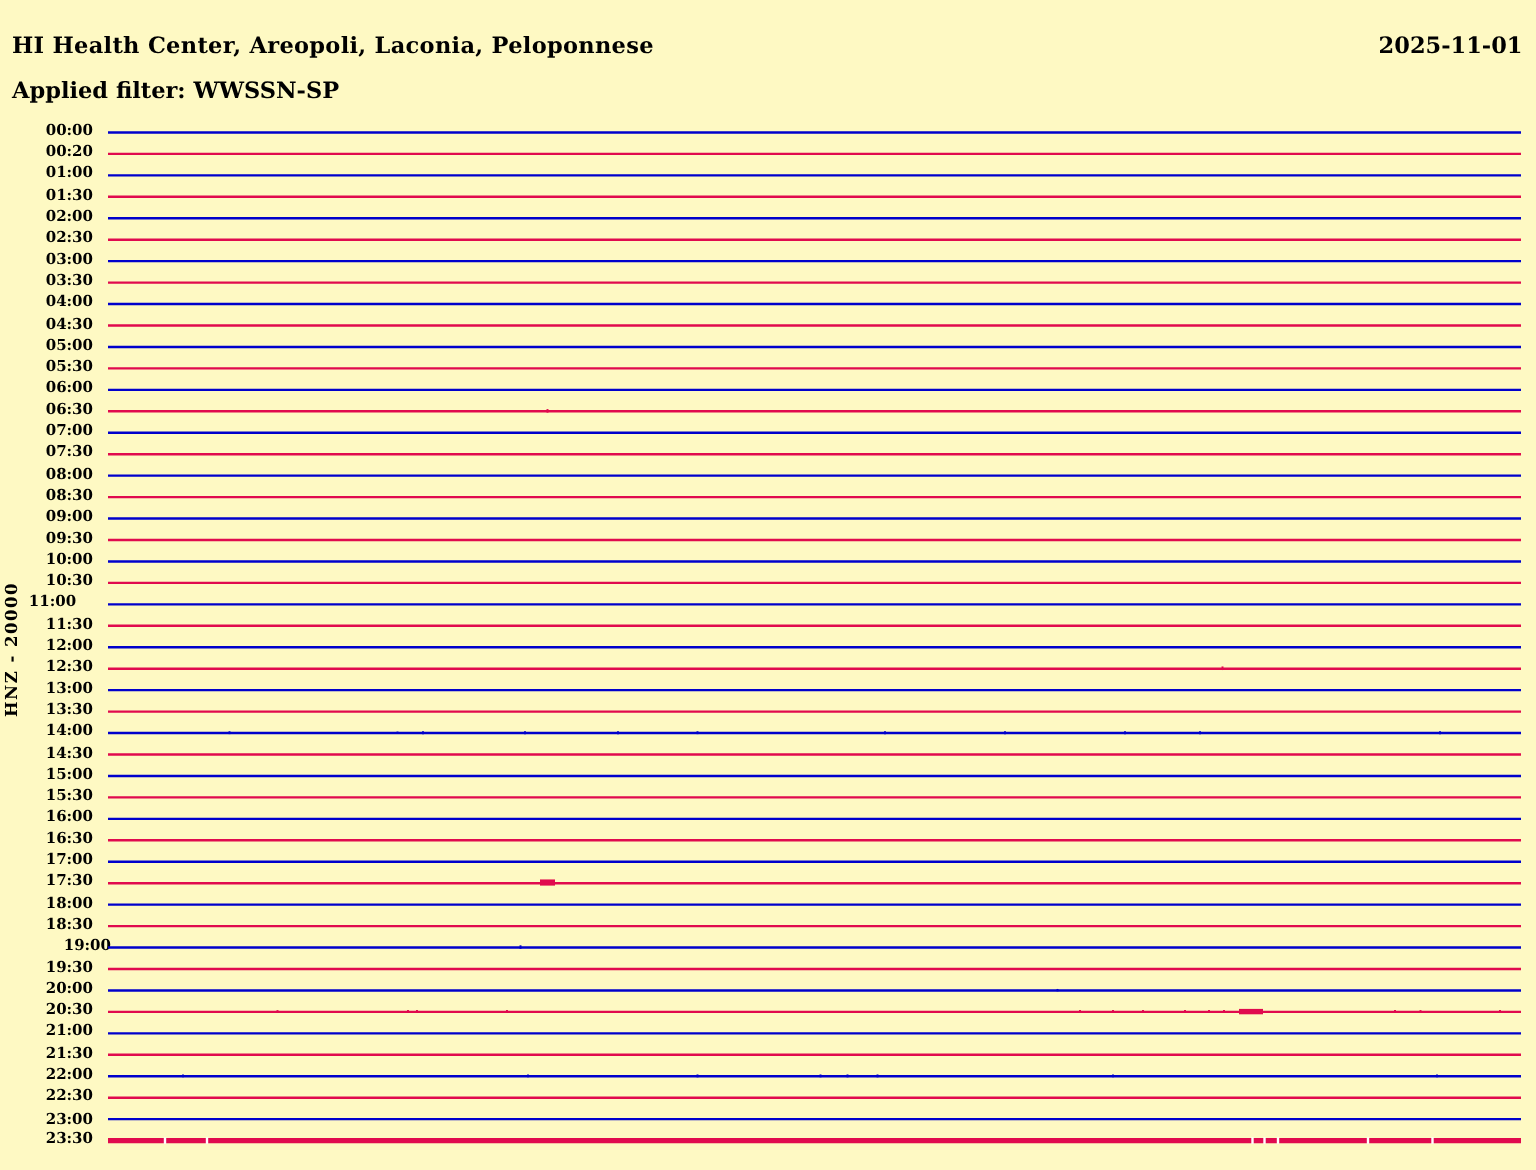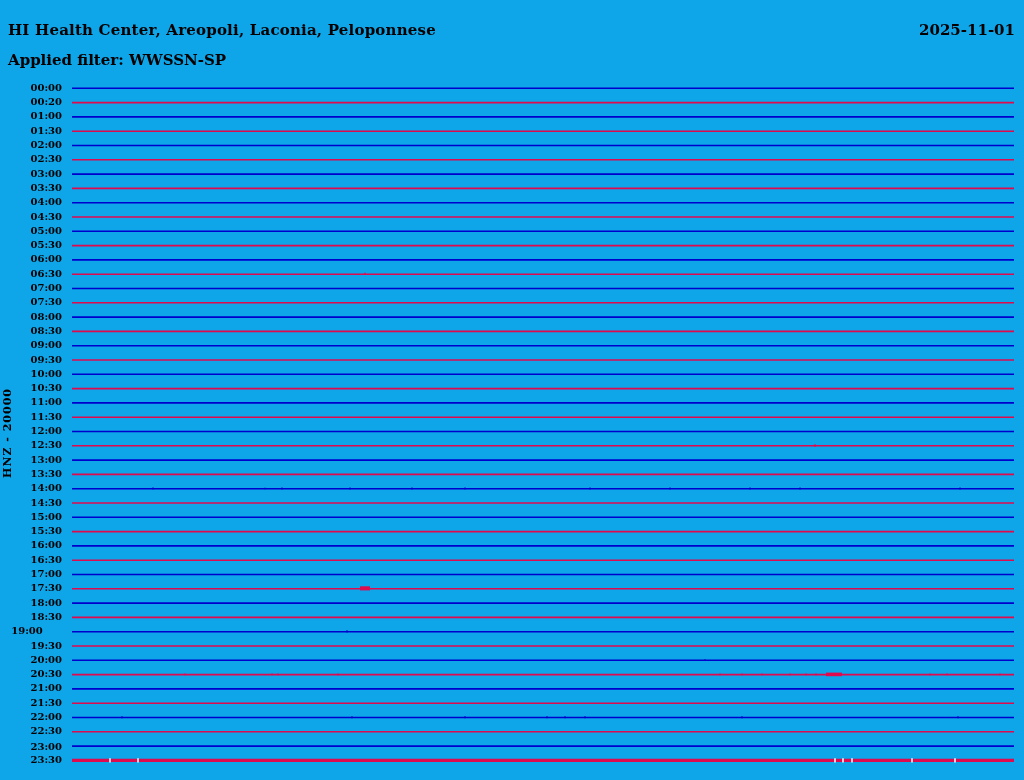--- a/index.html
+++ b/index.html
@@ -1,20 +1,20 @@
 <!DOCTYPE html>
 <html><head>
 <meta charset="utf-8">
 <style>
   html, body { margin: 0; padding: 0; background: #ffffff; }
   #screen {
     position: relative;
     width: 1024px;
     height: 780px;
-    background: #0ea5e9;
+    background: #fef9c3;
     overflow: hidden;
     font-family: "DejaVu Serif", "Liberation Serif", serif;
     color: #000000;
   }
   .hdr-title {
     position: absolute;
     left: 8px;
     top: 21px;
     font-size: 15px;
     font-weight: bold;
@@ -88,37 +88,37 @@
       <div class="time-label" style="left: 8px; top: 253.4px;">06:00</div>
       <div class="time-label" style="left: 8px; top: 267.7px;">06:30</div>
       <div class="time-label" style="left: 8px; top: 282px;">07:00</div>
       <div class="time-label" style="left: 8px; top: 296.3px;">07:30</div>
       <div class="time-label" style="left: 8px; top: 310.6px;">08:00</div>
       <div class="time-label" style="left: 8px; top: 324.9px;">08:30</div>
       <div class="time-label" style="left: 8px; top: 339.2px;">09:00</div>
       <div class="time-label" style="left: 8px; top: 353.5px;">09:30</div>
       <div class="time-label" style="left: 8px; top: 367.8px;">10:00</div>
       <div class="time-label" style="left: 8px; top: 382.1px;">10:30</div>
-      <div class="time-label" style="left: 8px; top: 396.4px;">11:00</div>
+      <div class="time-label" style="left: 8px; top: 396.4px; text-align: center;">11:00</div>
       <div class="time-label" style="left: 8px; top: 410.7px;">11:30</div>
       <div class="time-label" style="left: 8px; top: 425px;">12:00</div>
       <div class="time-label" style="left: 8px; top: 439.3px;">12:30</div>
       <div class="time-label" style="left: 8px; top: 453.6px;">13:00</div>
       <div class="time-label" style="left: 8px; top: 467.9px;">13:30</div>
       <div class="time-label" style="left: 8px; top: 482.2px;">14:00</div>
       <div class="time-label" style="left: 8px; top: 496.5px;">14:30</div>
       <div class="time-label" style="left: 8px; top: 510.8px;">15:00</div>
       <div class="time-label" style="left: 8px; top: 525.1px;">15:30</div>
       <div class="time-label" style="left: 8px; top: 539.4px;">16:00</div>
       <div class="time-label" style="left: 8px; top: 553.7px;">16:30</div>
       <div class="time-label" style="left: 8px; top: 568px;">17:00</div>
       <div class="time-label" style="left: 8px; top: 582.3px;">17:30</div>
       <div class="time-label" style="left: 8px; top: 596.6px;">18:00</div>
       <div class="time-label" style="left: 8px; top: 610.9px;">18:30</div>
-      <div class="time-label" style="left: 0; top: 625.2px; text-align: center;">19:00</div>
+      <div class="time-label" style="left: 20px; top: 625.2px;">19:00</div>
       <div class="time-label" style="left: 8px; top: 639.5px;">19:30</div>
       <div class="time-label" style="left: 8px; top: 653.8px;">20:00</div>
       <div class="time-label" style="left: 8px; top: 668.1px;">20:30</div>
       <div class="time-label" style="left: 8px; top: 682.4px;">21:00</div>
       <div class="time-label" style="left: 8px; top: 696.7px;">21:30</div>
       <div class="time-label" style="left: 8px; top: 711px;">22:00</div>
       <div class="time-label" style="left: 8px; top: 725.3px;">22:30</div>
       <div class="time-label" style="left: 8px; top: 741px;">23:00</div>
       <div class="time-label" style="left: 8px; top: 753.9px;">23:30</div>
     </div>

